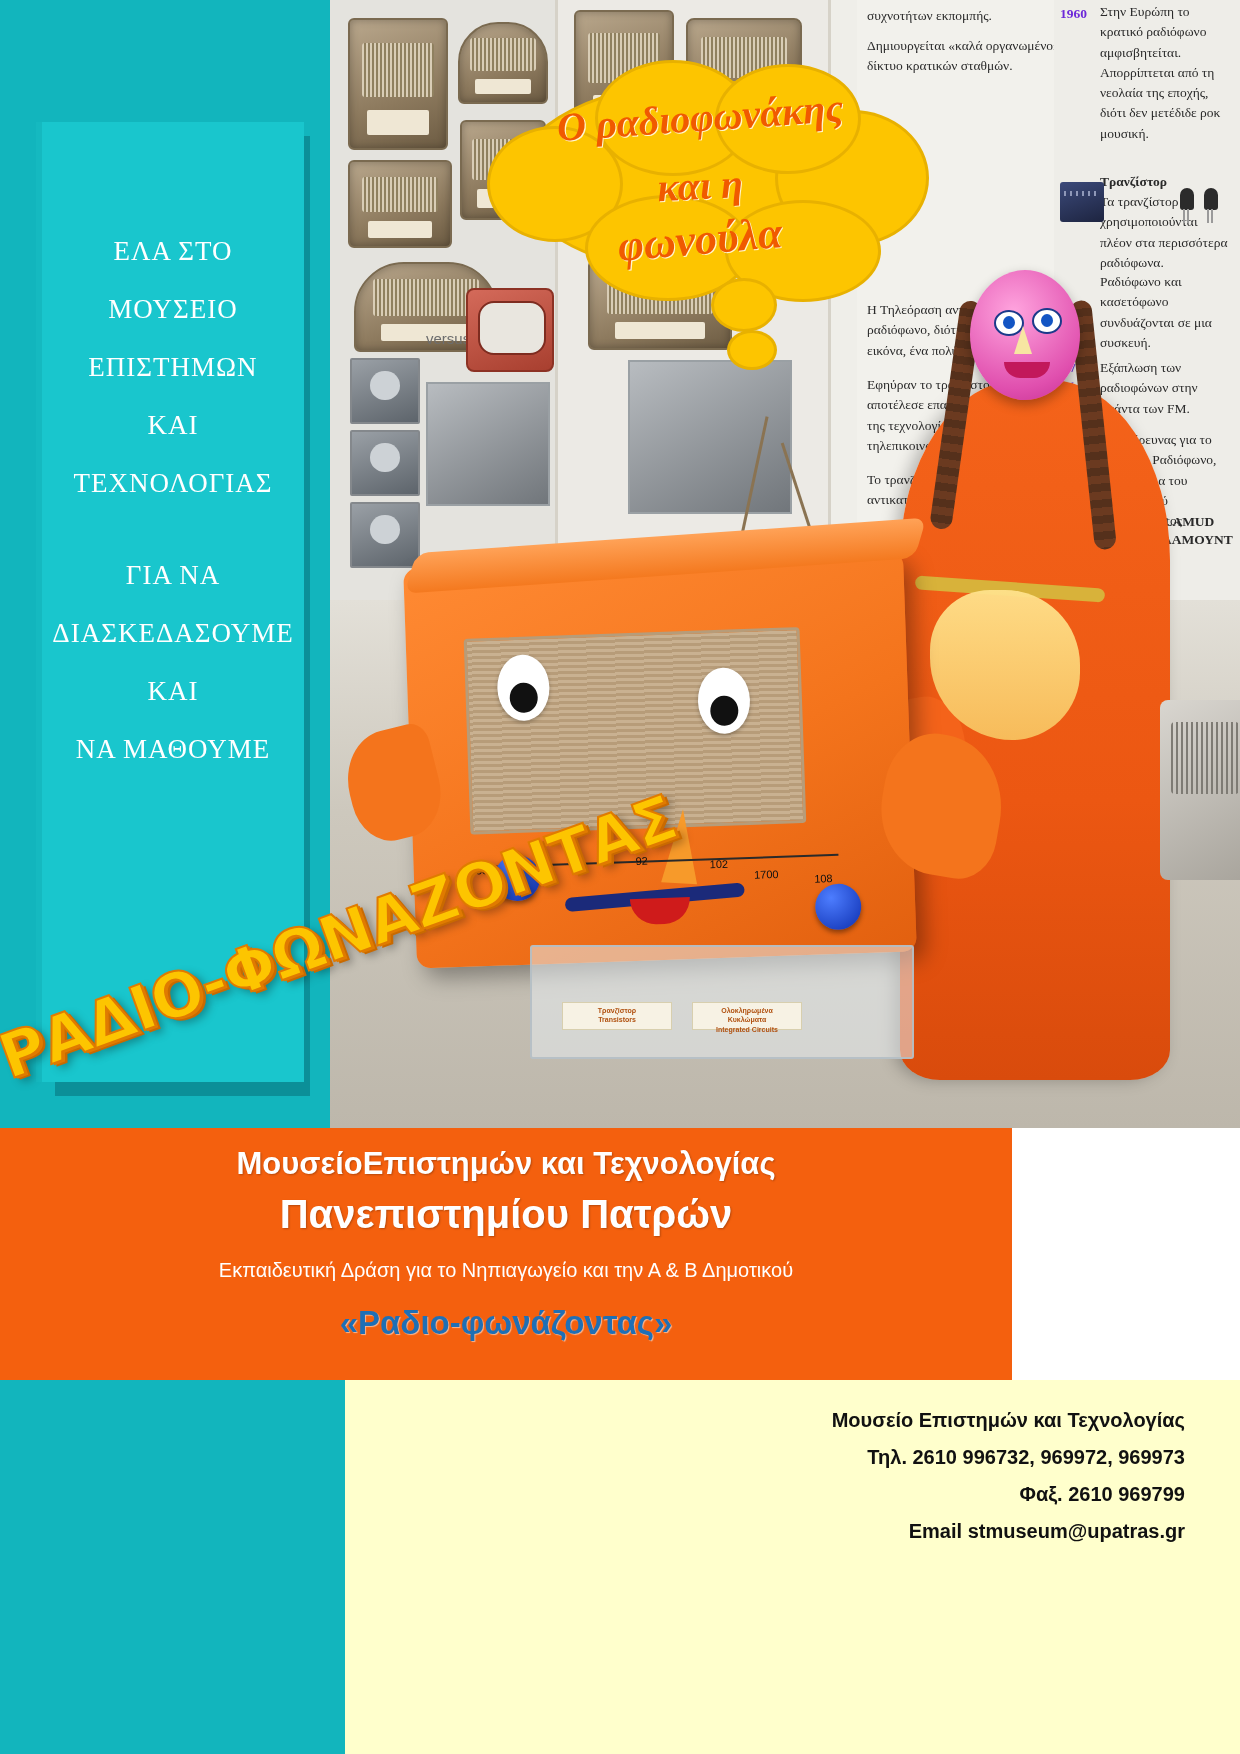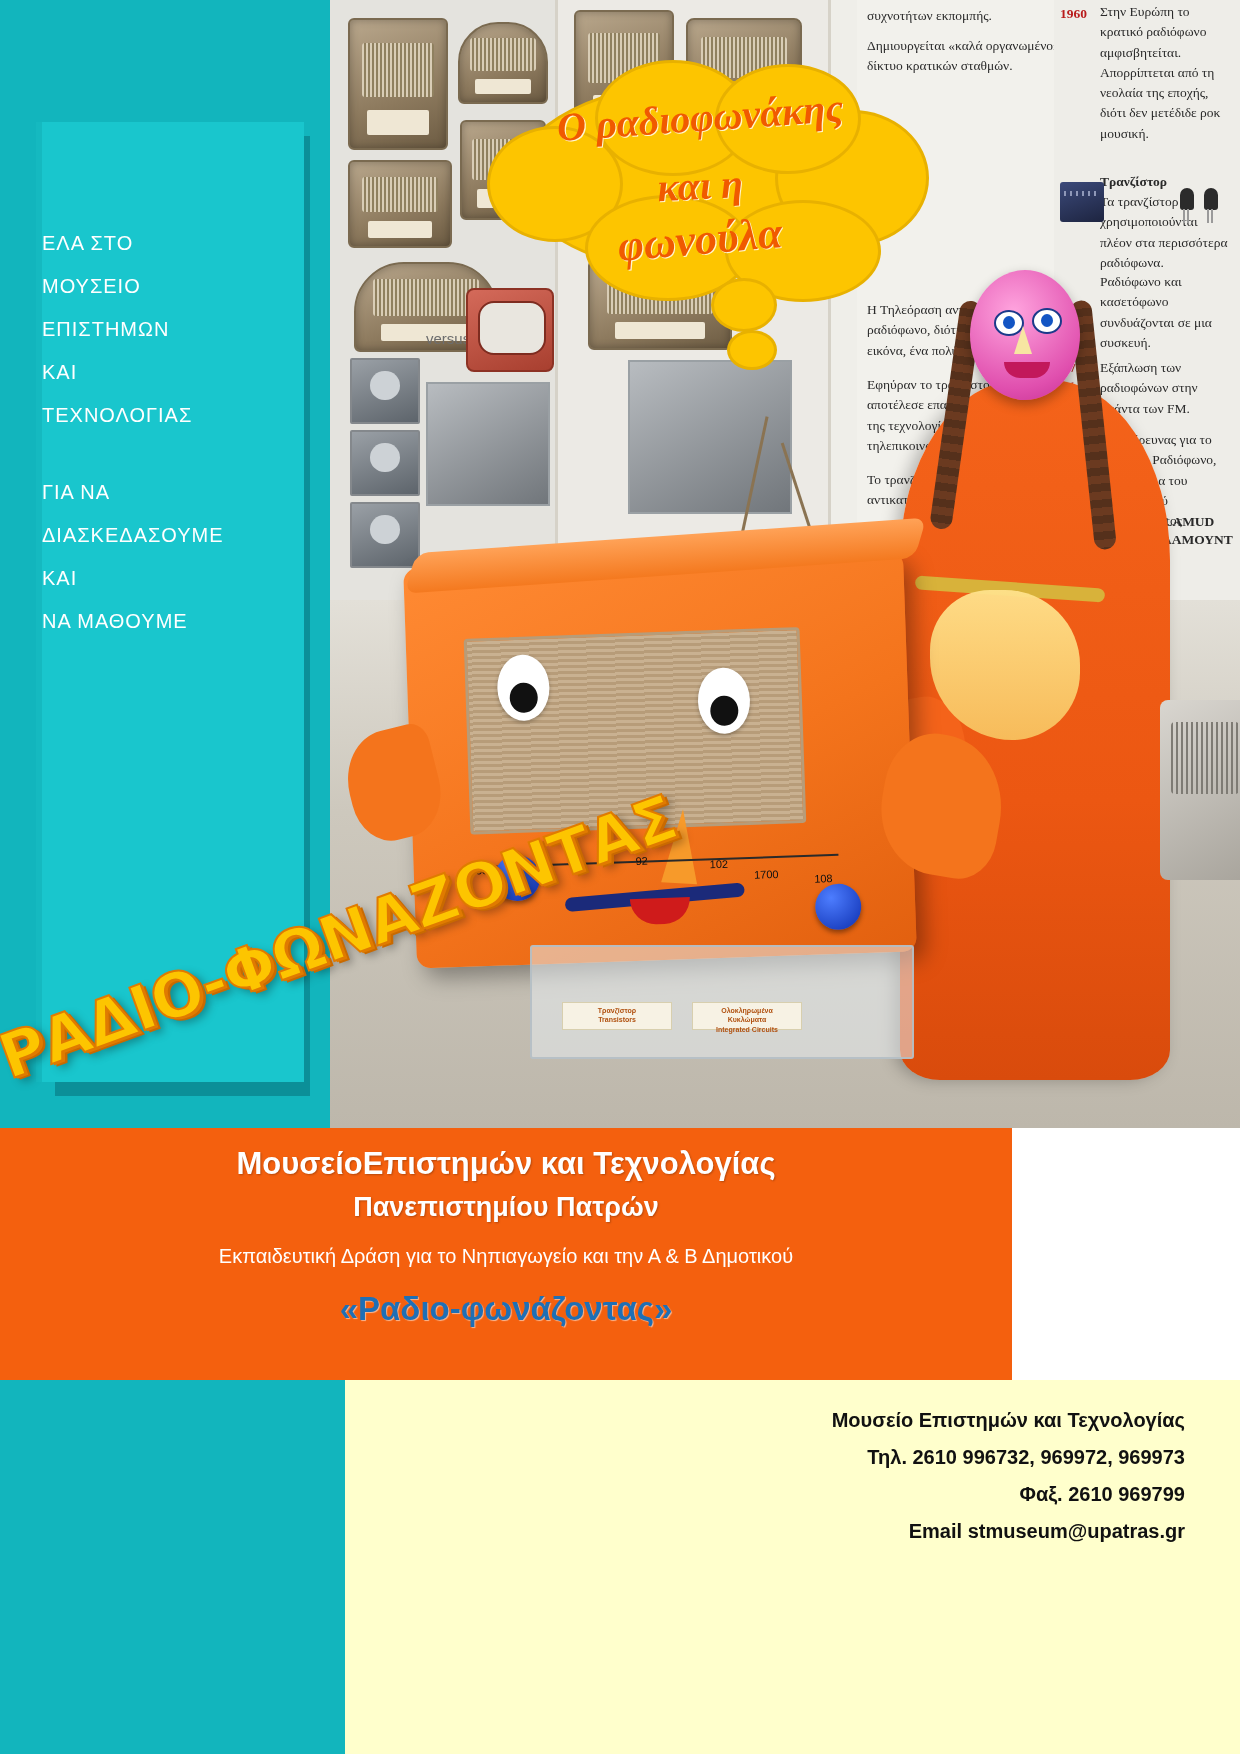--- a/index.html
+++ b/index.html
@@ -109,21 +109,21 @@
     font-family: "Liberation Sans", sans-serif;
   }
   .panel-text {
     position: absolute;
     font-size: 13.5px;
     line-height: 1.5;
     color: #2a2a2a;
     font-family: "Liberation Serif", serif;
   }
   .year {
-    color: #b91c1c;
+    color: #6d28d9;
     font-weight: bold;
   }
   .chip {
     position: absolute;
     background: linear-gradient(160deg,#3c4a7a,#1d2440);
     border-radius: 3px;
   }
   .chip::after {
     content:"";
     position:absolute; left:10%; top:22%; width:80%; height:14%;
@@ -410,24 +410,26 @@
     position: absolute;
     left: 36px; top: 122px;
     width: 262px; height: 960px;
     background: #19c6cd;
     border-left: 6px solid #15b9c0;
   }
   .teal-list {
     position: absolute;
     left: 0; top: 100px;
     width: 262px;
+    text-align: center;
     color: #ffffff;
-    font-size: 20px;
+    font-size: 27px;
     line-height: 2.15;
     letter-spacing: 1px;
+    font-family: Liberation Serif, serif;
   }
   .teal-gap { height: 34px; }
 
   
   .wordart {
     position: absolute;
     left: 8px; top: 930px;
     width: 520px; height: 200px;
     transform: rotate(-20deg);
     font-family: "DejaVu Sans", sans-serif;
@@ -454,21 +456,21 @@
     color: #ffffff;
   }
   .ob-line1 {
     padding-top: 18px;
     font-size: 31px;
     font-weight: bold;
     text-shadow: 1px 1px 2px rgba(0,0,0,.25);
   }
   .ob-line2 {
     margin-top: 10px;
-    font-size: 27px;
+    font-size: 40px;
     font-weight: bold;
     text-shadow: 1px 1px 2px rgba(0,0,0,.25);
   }
   .ob-line3 {
     margin-top: 22px;
     font-size: 20px;
   }
   .ob-line4 {
     margin-top: 22px;
     font-size: 33px;

